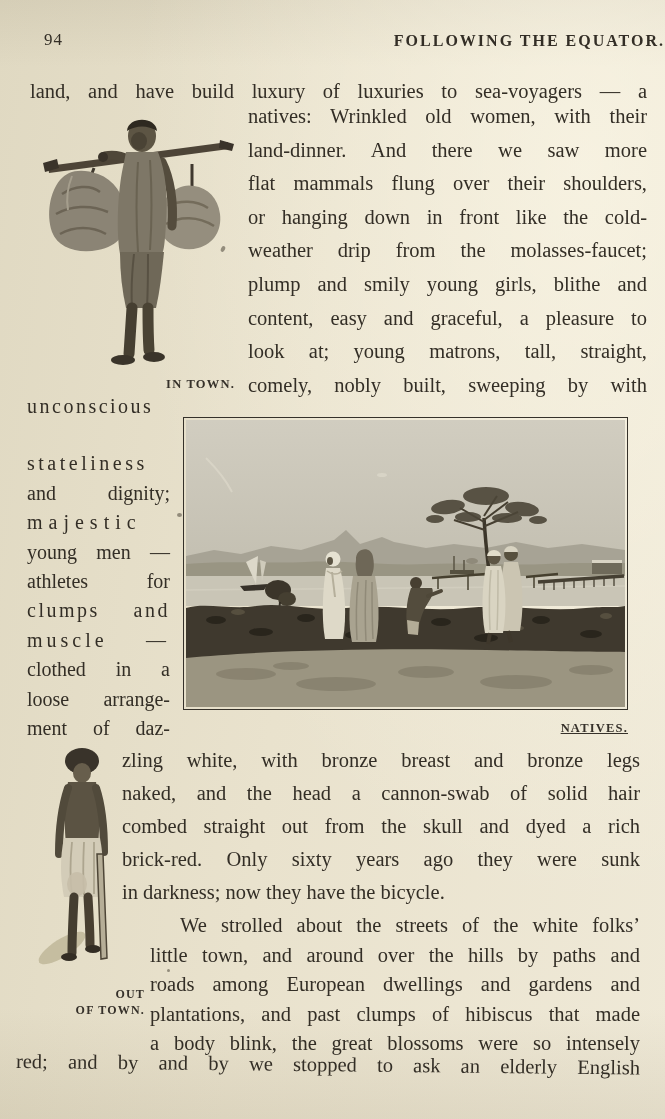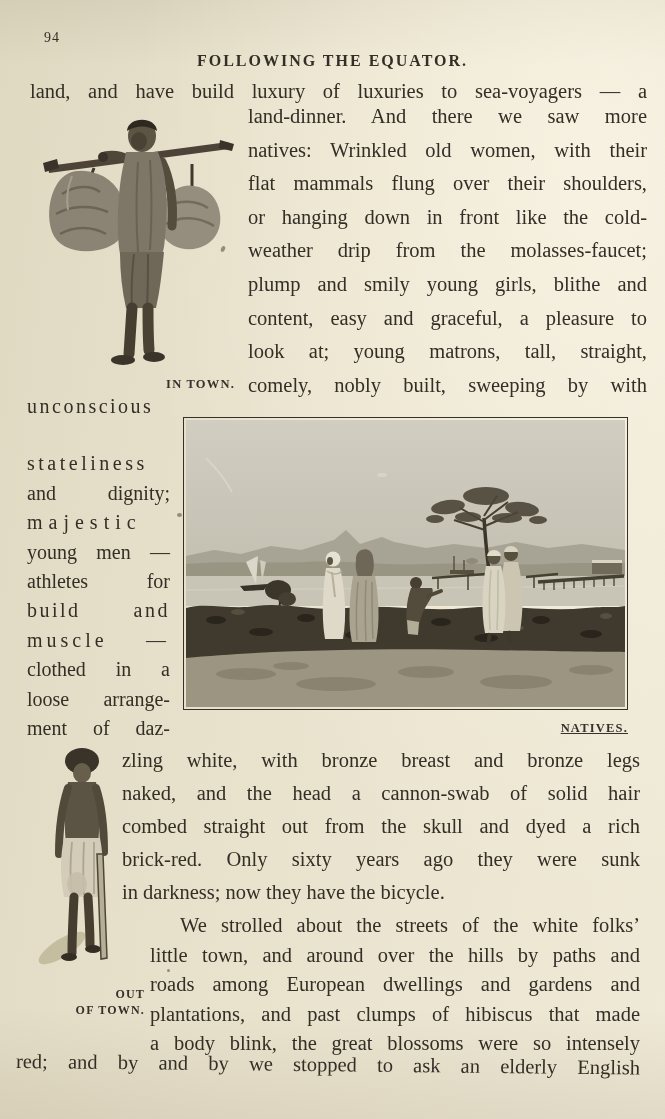--- a/index.html
+++ b/index.html
@@ -11,23 +11,23 @@
     font-family:"Liberation Serif", serif;
     color:#332e26;
     background:
       radial-gradient(ellipse at 88% 15%, rgba(255,251,236,0.55), rgba(255,251,236,0) 55%),
       linear-gradient(to bottom, rgba(120,110,85,0.10), rgba(120,110,85,0) 6%, rgba(120,110,85,0) 90%, rgba(140,128,98,0.14)),
       linear-gradient(97deg, #e0d9c2, #e9e2cd 45%, #efe9d7);
   }
   .ln{position:absolute;}
   .jl{text-align:justify;text-align-last:justify;}
   
-  .pagenum{position:absolute;left:44px;top:30px;font-size:14px;letter-spacing:1px;text-align:center;}
-  .runtitle{position:absolute;left:0;top:32px;width:665px;text-align:center;
-            font-size:16px;font-weight:bold;letter-spacing:2px;margin-top:20px;}
+  .pagenum{position:absolute;left:44px;top:30px;font-size:17px;letter-spacing:1px;text-align:center;}
+  .runtitle{position:absolute;left:0;top:32px;width:665px;text-align:right;
+            font-size:16px;font-weight:bold;letter-spacing:2px;}
   
   .line1{left:30px;top:74px;width:617px;font-size:20.5px;height:34px;line-height:34px;}
   .blockB{position:absolute;left:248px;top:100px;width:399px;font-size:20.5px;}
   .blockB div{height:33.6px;line-height:33.6px;}
   .blockC{position:absolute;left:27px;top:392px;width:143px;font-size:20px;}
   .blockC div{height:29.4px;line-height:29.4px;}
   .ls2{letter-spacing:2.5px;}
   .ls3{letter-spacing:3.5px;margin-top:28px;}
   .ls5{letter-spacing:6px;}
   .ls4{letter-spacing:4px;}
@@ -88,39 +88,39 @@
       <path d="M92,152 C90,170 89,188 90,204 M106,152 C106,170 106,188 105,204" stroke="#554e40" stroke-width="2" fill="none" opacity="0.85"></path>
       <path d="M90,206 C89,222 88,238 87,252" stroke="#463f31" stroke-width="11" fill="none" stroke-linecap="round"></path>
       <path d="M106,206 C106,220 106,234 107,248" stroke="#4a4334" stroke-width="11" fill="none" stroke-linecap="round"></path>
       <ellipse cx="81" cy="258" rx="12" ry="5" fill="#3a342a"></ellipse>
       <ellipse cx="112" cy="255" rx="11" ry="5" fill="#3a342a"></ellipse>
     </svg>
   </div>
   <div class="caption cap-intown">IN TOWN.</div>
 
   <div class="blockB">
+    <div class="jl">natives:  Wrinkled old women, with their</div>
     <div class="jl">land-dinner.  And there we saw more</div>
-    <div class="jl">natives:  Wrinkled old women, with their</div>
     <div class="jl">flat mammals flung over their shoulders,</div>
     <div class="jl">or hanging down in front like the cold-</div>
     <div class="jl">weather drip from the molasses-faucet;</div>
     <div class="jl">plump and smily young girls, blithe and</div>
     <div class="jl">content, easy and graceful, a pleasure to</div>
     <div class="jl">look at; young matrons, tall, straight,</div>
     <div class="jl">comely, nobly built, sweeping by with</div>
   </div>
 
   <div class="blockC">
     <div class="jl ls2">unconscious</div>
     <div class="jl ls3">stateliness</div>
     <div class="jl">and dignity;</div>
     <div class="jl ls5">majestic</div>
     <div class="jl">young men —</div>
     <div class="jl">athletes for</div>
-    <div class="jl ls2">build and</div>
+    <div class="jl ls2">clumps and</div>
     <div class="jl ls4">muscle —</div>
     <div class="jl">clothed in a</div>
     <div class="jl">loose arrange-</div>
     <div class="jl">ment of daz-</div>
   </div>
 
   <div class="fig-natives">
     <svg viewBox="0 0 439 287" preserveAspectRatio="none">
       <defs>
         <linearGradient id="sky" x1="0" y1="0" x2="0" y2="1">

